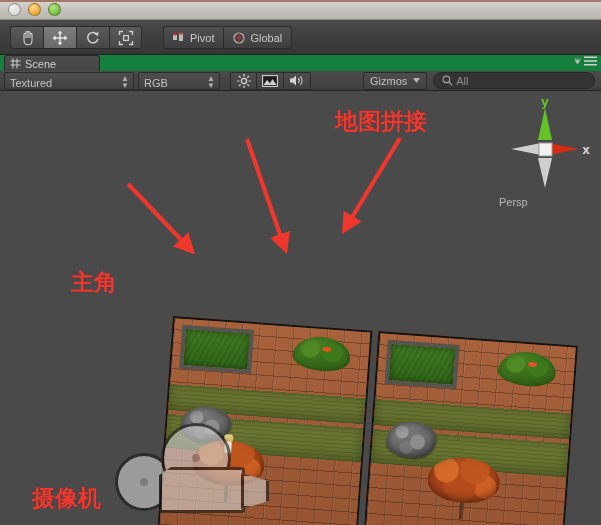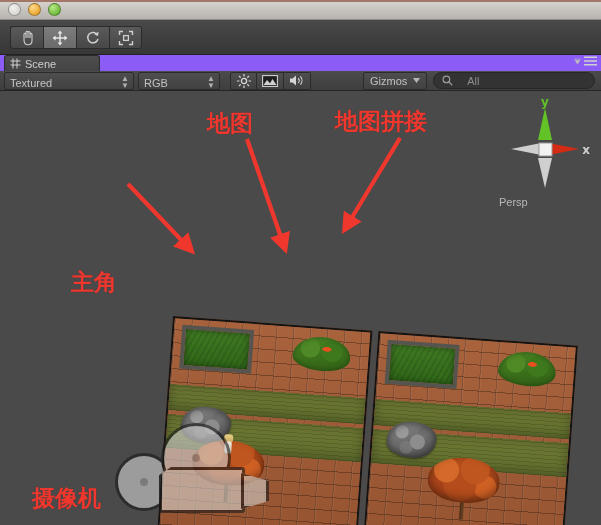--- a/index.html
+++ b/index.html
@@ -35,21 +35,21 @@
 
   .pivot-group { position:absolute; left:163px; top:6px; display:flex; }
   .pbtn { height:23px; padding:0 9px; background:linear-gradient(180deg,#4f4f4f,#3f3f3f);
     border:1px solid #2b2b2b; color:#c9c9c9; font-size:11px; display:flex;
     align-items:center; gap:5px; }
   .pbtn:first-child { border-radius:3px 0 0 3px; border-right:none;}
   .pbtn:last-child  { border-radius:0 3px 3px 0; }
 
   
   .tabrow { position:absolute; left:0; top:55px; width:601px; height:16px;
-     background:#8b5cf6; }
+     background:#15803d; }
   .scene-tab { position:absolute; left:4px; top:0px; height:16px; width:96px;
     background:linear-gradient(180deg,#4d4d4d,#444); border-radius:3px 3px 0 0;
     border:1px solid #2a2a2a; border-bottom:none; display:flex; align-items:center;
     gap:4px; padding-left:5px; color:#cfcfcf; font-size:11px; }
   .panel-menu { position:absolute; right:4px; top:1px; display:flex; align-items:center; gap:2px;}
 
   
   .sv-toolbar { position:absolute; left:0; top:71px; width:601px; height:20px;
     background:linear-gradient(180deg,#4b4b4b,#3e3e3e); border-bottom:1px solid #252525;
     display:flex; align-items:center; }
@@ -58,21 +58,21 @@
     display:flex; align-items:flex-end; padding:0 5px; position:relative; }
   .dd .lbl{ flex:1; }
   .dd .arrows{ font-size:8px; color:#b0b0b0; letter-spacing:-1px; margin-left:6px;
      line-height:7px; text-align:center;}
   .iconbtn { width:27px; height:18px; background:linear-gradient(180deg,#4e4e4e,#414141);
      border:1px solid #2b2b2b; display:flex; align-items:center; justify-content:center;}
   .gizmos-dd { height:18px; background:linear-gradient(180deg,#4e4e4e,#414141);
      border:1px solid #2b2b2b; border-radius:2px; color:#c2c2c2; font-size:11px;
      display:flex; align-items:center; gap:6px; padding:0 6px;}
   .searchfield { height:17px; background:#333; border:1px solid #262626;
-     border-radius:9px; display:flex; align-items:center; gap:14px; padding:0 8px;
+     border-radius:9px; display:flex; align-items:center; gap:3px; padding:0 8px;
      color:#8d8d8d; font-size:11px; }
 
   
   .viewport { position:absolute; left:0; top:91px; width:601px; height:434px;
      background:#4a4a4a; overflow:hidden; }
 
   
   .mapwrap { position:absolute; left:173px; top:225px; width:410px; height:255px;
      transform:rotate(4.2deg) skewY(0deg); transform-origin:0 0; }
   .tile { position:absolute; top:0; width:200px; height:250px;
@@ -212,20 +212,38 @@
             <path d="M1.5 5V1.5H5"></path>
               <path d="M11 1.5h3.5V5"></path>
             <path d="M14.5 11v3.5H11"></path>
               <path d="M5 14.5H1.5V11"></path>
           </g>
           <rect x="5.6" y="5.6" width="4.8" height="4.8" fill="none" stroke="#cfcfcf" stroke-width="1.3"></rect>
         </svg>
       </div>
     </div>
 
+    <div class="pivot-group">
+      <div class="pbtn">
+        <svg width="12" height="11" viewBox="0 0 12 11">
+          <rect x="0" y="3" width="4" height="5" fill="#bdbdbd"></rect>
+          <circle cx="2" cy="2" r="1.6" fill="#c33"></circle>
+          <rect x="6" y="1" width="4" height="8" fill="#bdbdbd"></rect>
+          <circle cx="8" cy="1.6" r="1.4" fill="#c33"></circle>
+        </svg>
+        <span>Pivot</span>
+      </div>
+      <div class="pbtn">
+        <svg width="12" height="12" viewBox="0 0 12 12">
+          <circle cx="6" cy="6" r="5" fill="none" stroke="#b9b9b9" stroke-width="1.2"></circle>
+          <path d="M6 1v10M1.3 6h9.4" stroke="#a33" stroke-width="1"></path>
+        </svg>
+        <span>Global</span>
+      </div>
+    </div>
   </div>
 
   <div class="tabrow">
     <div class="scene-tab">
       <svg width="11" height="11" viewBox="0 0 11 11">
         <g stroke="#d0d0d0" stroke-width="1">
           <path d="M3 0.5v10M7 0.5v10M0.5 3h10M0.5 7h10"></path>
         </g>
       </svg>
       <span>Scene</span>
@@ -351,21 +369,20 @@
         <marker id="ah" markerWidth="5" markerHeight="5" refX="2.2" refY="2.5" orient="auto">
           <path d="M0,0 L5,2.5 L0,5 z" fill="#f0372e"></path>
         </marker>
       </defs>
       <line x1="128" y1="93" x2="187" y2="155" stroke="#f0372e" stroke-width="4.2" marker-end="url(#ah)"></line>
       <line x1="247" y1="48" x2="283" y2="152" stroke="#f0372e" stroke-width="4.2" marker-end="url(#ah)"></line>
       <line x1="400" y1="47" x2="348" y2="133" stroke="#f0372e" stroke-width="4.2" marker-end="url(#ah)"></line>
     </svg>
 
     <div class="anno" style="left:71px;  top:176px;">主角</div>
-    <div class="anno" style="left:207px; top:17px;">地图</div>
     <div class="anno" style="left:335px; top:15px;">地图拼接</div>
     <div class="anno" style="left:32px;  top:363px;margin-top:29px;">摄像机</div>
 
     <div class="axisgizmo">
       <svg width="92" height="95" viewBox="0 0 92 95">
 
         <path d="M46 12 L53 44 L39 44 Z" fill="#62c226"></path>
         <text x="46" y="10" font-size="12" font-weight="bold" fill="#62c226" text-anchor="middle" font-family="DejaVu Sans, sans-serif">y</text>
 
         <path d="M80 53 L50 47 L50 59 Z" fill="#d32b14"></path>

